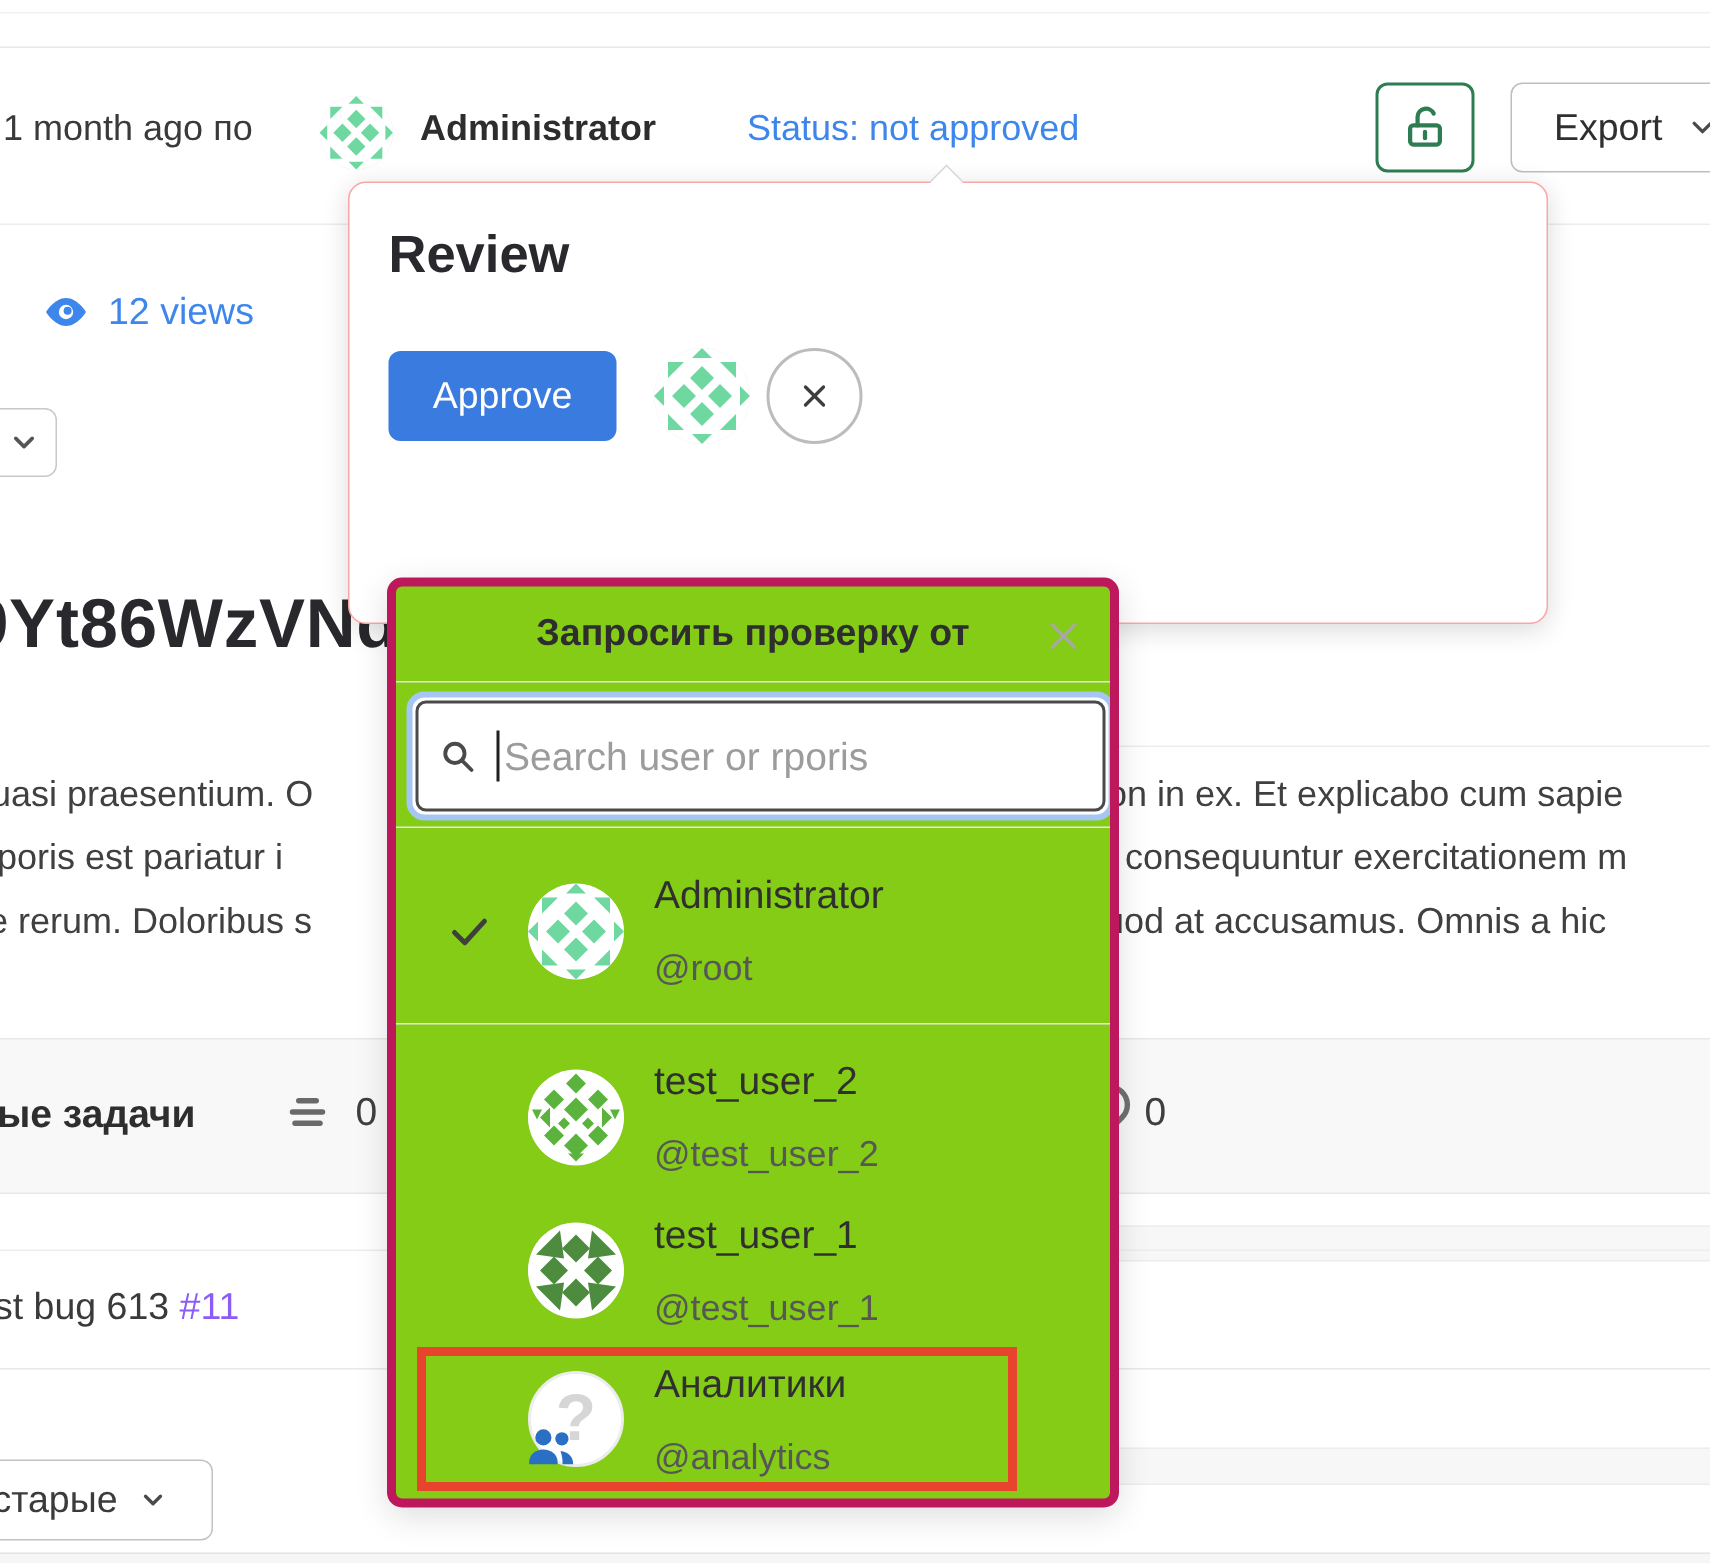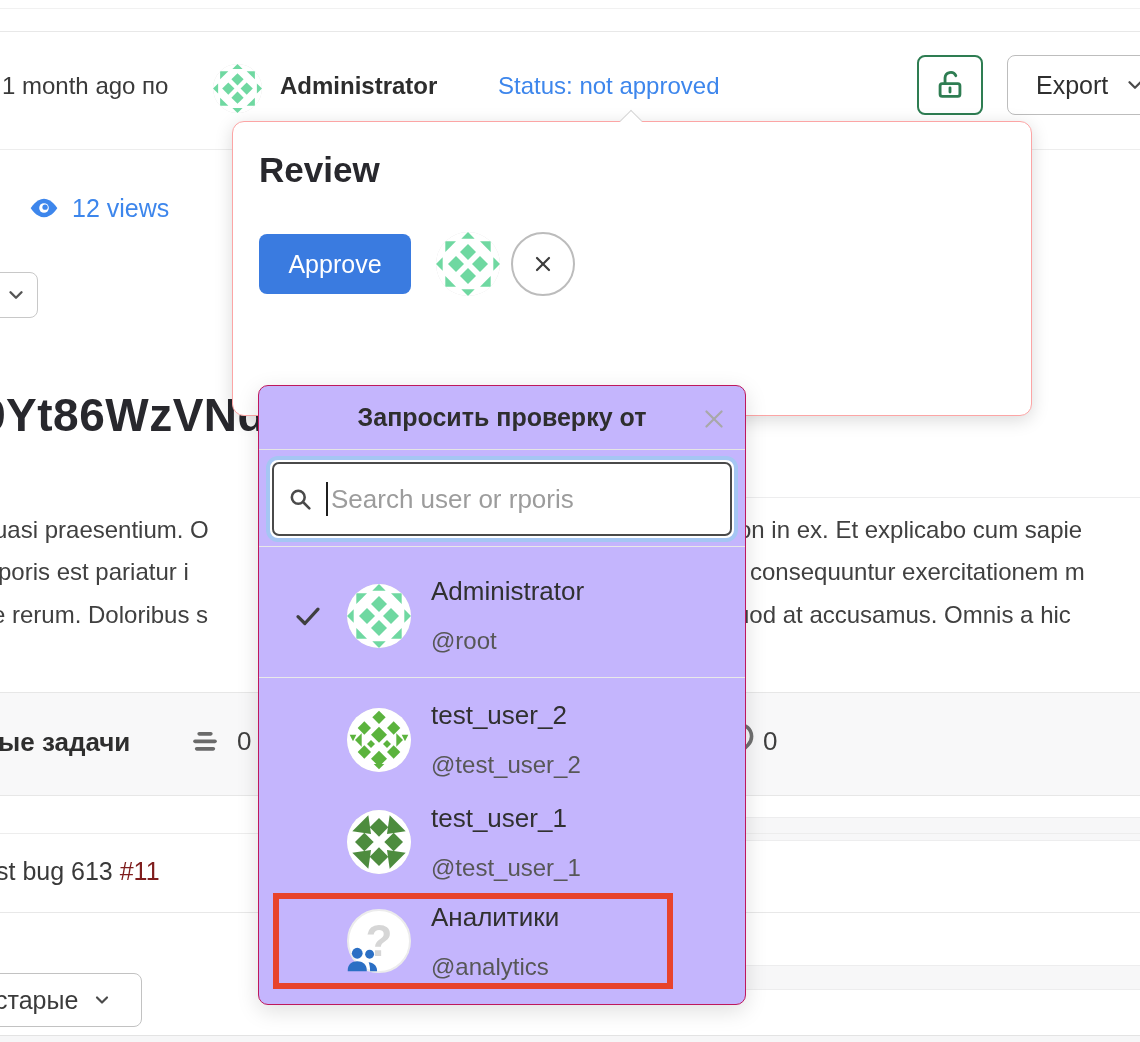--- a/index.html
+++ b/index.html
@@ -38,21 +38,21 @@
         border-top:1px solid #e7e7e7;border-bottom:1px solid #e7e7e7}
   #tasks-label{left:-2px;top:727px;font-size:26px;font-weight:700;color:#2e2e2e}
   #weight-icon{left:185px;top:723px;color:#6a6a6a}
   #tasks-count{left:237px;top:726px;font-size:26px;color:#3f3f3f}
   #award-icon{left:727px;top:722px;color:#707070}
   #award-count{left:763px;top:726px;font-size:26px;color:#3f3f3f}
   #strip2{left:740px;top:817px;width:400px;height:24px;background:#f7f7f8;
           border-top:1px solid #ededee;border-bottom:1px solid #ededee}
   #div-833{top:833px;left:0;width:1140px;background:#ededed}
   #issue-row{left:-4px;top:857px;font-size:25px;color:#3a3a3a;white-space:nowrap}
-  #issue-row .ref{color:#7f1d1d}
+  #issue-row .ref{color:#8b5cf6}
   #div-912{top:912px;left:0;width:1140px}
   #strip3{left:740px;top:965px;width:400px;height:25px;background:#f7f7f8;
           border-top:1px solid #ededee;border-bottom:1px solid #ededee}
   #sort-btn{left:-56px;top:973px;width:198px;height:54px;border:1px solid #c2c2c2;border-radius:8px;
             background:#fff;display:flex;align-items:center;gap:14px;padding-left:50px;
             font-size:25px;color:#3b3b3b}
   #line-497{top:497px;left:740px;width:400px;background:#ededee}
   #footer{left:0;top:1035px;width:1140px;height:7px;background:#f6f6f7;border-top:1px solid #e3e3e3}
 
   
@@ -67,21 +67,21 @@
   #rev-avatar{position:absolute;left:203px;top:110px;width:64px;height:64px}
   #unassign-btn{position:absolute;left:278px;top:110px;width:64px;height:64px;border:2px solid #bcbcbc;
                 border-radius:50%;display:flex;align-items:center;justify-content:center;
                 background:#fff;color:#3d3d3d;cursor:pointer}
   #reviewers-select{position:absolute;left:26px;top:202px;width:752px;height:62px;
                     border:1px solid #bdbdbd;border-radius:8px;display:flex;align-items:center;
                     justify-content:space-between;padding:0 24px;font-size:25px;color:#333;
                     background:#fff;cursor:pointer}
 
   
-  #user-dd{left:258px;top:385px;width:488px;height:620px;background:#c4b5fd;border:1px solid #be185d;
+  #user-dd{left:258px;top:385px;width:488px;height:620px;background:#84cc16;border:6px solid #be185d;
            border-radius:10px;box-shadow:0 6px 22px rgba(0,0,0,.13);z-index:20;overflow:hidden}
   #dd-header{position:absolute;left:0;top:0;width:100%;height:64px;border-bottom:1px solid #e5e5e5;
              display:flex;align-items:center;justify-content:center;font-size:25px;font-weight:700;
              color:#2e2e2e}
   #dd-close{position:absolute;right:18px;top:20px;color:#a8a8a8;cursor:pointer}
   #search-ring{position:absolute;left:7px;top:70px;width:472px;height:86px;border:4px solid #a5c6f3;
                border-radius:12px;background:#fff;padding:2px}
   #search-box{width:100%;height:100%;border:2px solid #4a4a4a;border-radius:7px;display:flex;
               align-items:center;padding-left:12px;background:#fff}
   #search-caret{width:2px;height:34px;background:#1f1f1f;margin-left:12px}

